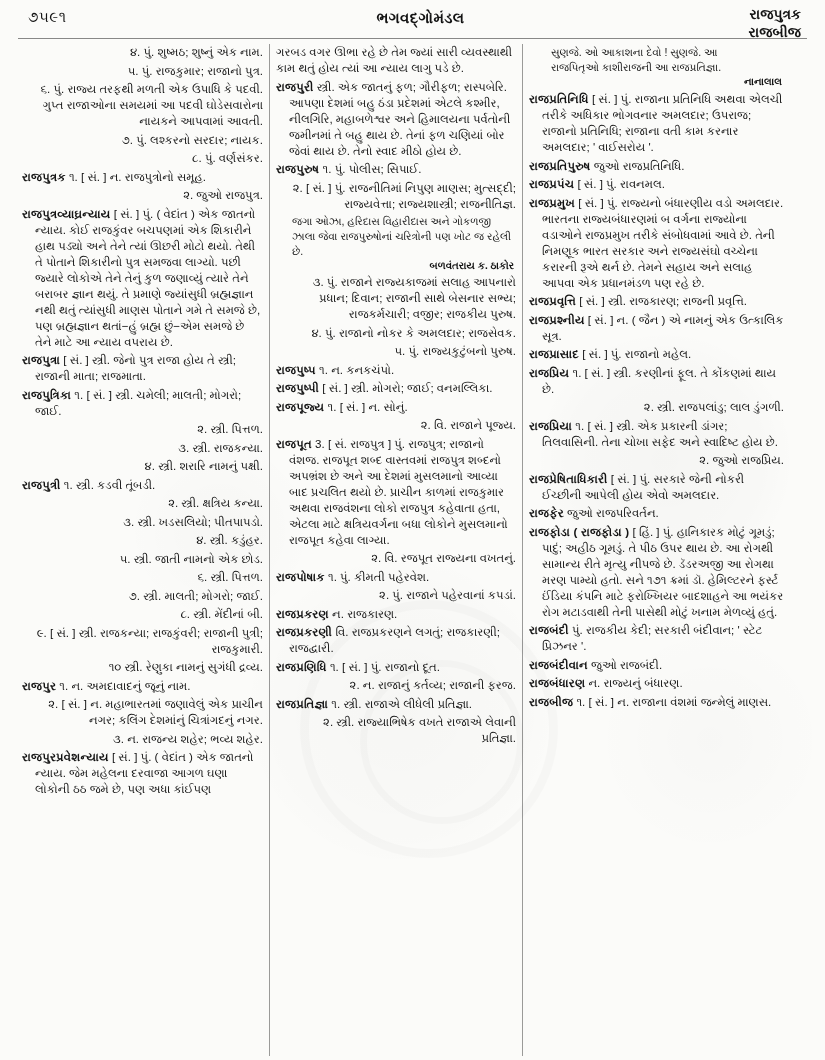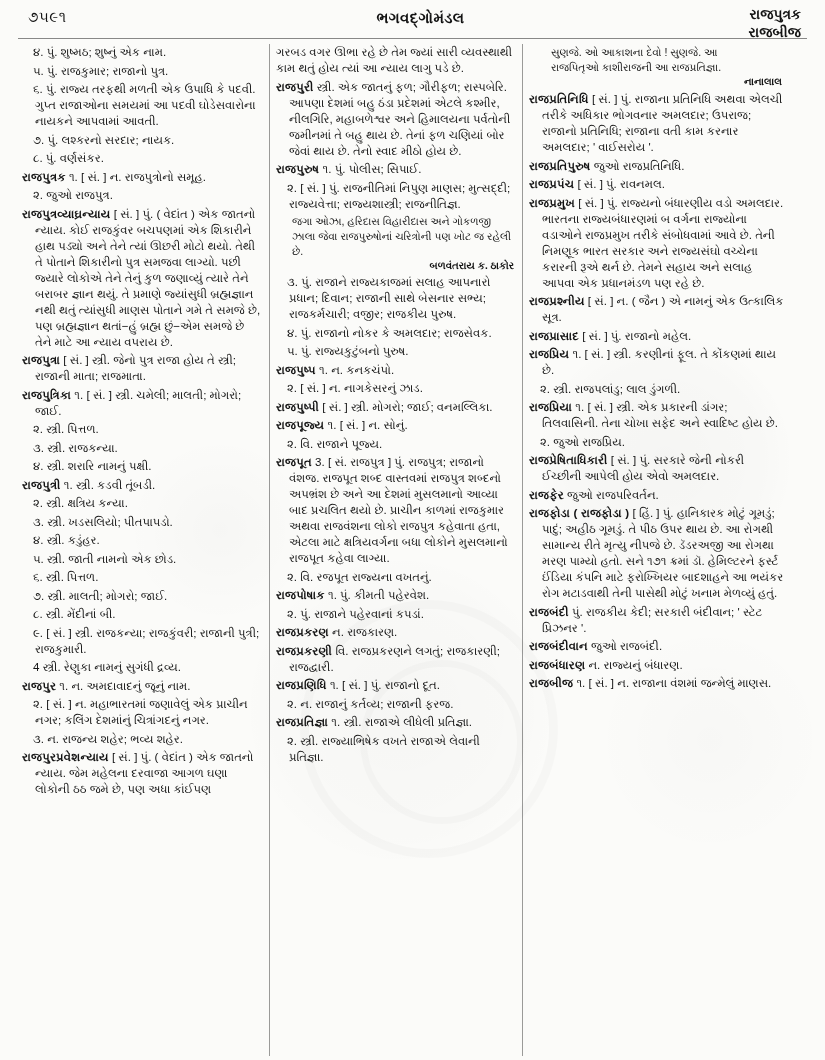--- a/index.html
+++ b/index.html
@@ -69,20 +69,21 @@
   .blk{
     padding-left:13px;
     text-indent:-13px;
     margin-bottom:2.5px;
   }
   .blk.cont{padding-left:0;text-indent:0;}
   .sense{
     padding-left:13px;
     text-indent:-2px;
     margin-bottom:2.5px;
+    text-align:right;
   }
   .hw{font-weight:700;letter-spacing:.2px;}
 
   
   .quote{
     font-size:10.6px;
     line-height:15px;
     padding-left:22px;
     text-indent:0;
     margin:1px 0 2px 0;
@@ -173,21 +174,21 @@
           <span>૧. સ્ત્રી. કડવી તૂંબડી.</span>
         </p>
         <p class="sense">૨. સ્ત્રી. ક્ષત્રિય કન્યા.</p>
         <p class="sense">૩. સ્ત્રી. ખડસલિયો; પીતપાપડો.</p>
         <p class="sense">૪. સ્ત્રી. કડુંહર.</p>
         <p class="sense">૫. સ્ત્રી. જાતી નામનો એક છોડ.</p>
         <p class="sense">૬. સ્ત્રી. પિત્તળ.</p>
         <p class="sense">૭. સ્ત્રી. માલતી; મોગરો; જાઈ.</p>
         <p class="sense">૮. સ્ત્રી. મેંદીનાં બી.</p>
         <p class="sense">૯. [ સં. ] સ્ત્રી. રાજકન્યા; રાજકુંવરી; રાજાની પુત્રી; રાજકુમારી.</p>
-        <p class="sense">4 સ્ત્રી. રેણુકા નામનું સુગંધી દ્રવ્ય.</p>
+        <p class="sense">૧૦ સ્ત્રી. રેણુકા નામનું સુગંધી દ્રવ્ય.</p>
       </div>
 
       <div class="entry">
         <p class="blk">
           <span class="hw">રાજપુર</span>
           <span>૧. ન. અમદાવાદનું જૂનું નામ.</span>
         </p>
         <p class="sense">૨. [ સં. ] ન. મહાભારતમાં જણાવેલું એક પ્રાચીન નગર; કલિંગ દેશમાંનું ચિત્રાંગદનું નગર.</p>
         <p class="sense">૩. ન. રાજન્ય શહેર; ભવ્ય શહેર.</p>
       </div>
@@ -225,21 +226,20 @@
         <p class="sense">૩. પું. રાજાને રાજ્યકાજમાં સલાહ આપનારો પ્રધાન; દિવાન; રાજાની સાથે બેસનાર સભ્ય; રાજકર્મચારી; વજીર; રાજકીય પુરુષ.</p>
         <p class="sense">૪. પું. રાજાનો નોકર કે અમલદાર; રાજસેવક.</p>
         <p class="sense">૫. પું. રાજ્યકુટુંબનો પુરુષ.</p>
       </div>
 
       <div class="entry">
         <p class="blk">
           <span class="hw">રાજપુષ્પ</span>
           <span>૧. ન. કનકચંપો.</span>
         </p>
-        <p class="sense">૨. [ સં. ] ન. નાગકેસરનું ઝાડ.</p>
       </div>
 
       <div class="entry">
         <p class="blk">
           <span class="hw">રાજપુષ્પી</span>
           <span>[ સં. ] સ્ત્રી. મોગરો; જાઈ; વનમલ્લિકા.</span>
         </p>
       </div>
 
       <div class="entry">
@@ -327,20 +327,26 @@
         </p>
       </div>
 
       <div class="entry">
         <p class="blk">
           <span class="hw">રાજપ્રમુખ</span>
           <span>[ સં. ] પું. રાજ્યનો બંધારણીય વડો અમલદાર. ભારતના રાજ્યબંધારણમાં બ વર્ગના રાજ્યોના વડાઓને રાજપ્રમુખ તરીકે સંબોધવામાં આવે છે. તેની નિમણૂક ભારત સરકાર અને રાજ્યસંઘો વચ્ચેના કરારની રૂએ થર્ન છે. તેમને સહાય અને સલાહ આપવા એક પ્રધાનમંડળ પણ રહે છે.</span>
         </p>
       </div>
 
+      <div class="entry">
+        <p class="blk">
+          <span class="hw">રાજપ્રવૃત્તિ</span>
+          <span>[ સં. ] સ્ત્રી. રાજકારણ; રાજની પ્રવૃત્તિ.</span>
+        </p>
+      </div>
 
       <div class="entry">
         <p class="blk">
           <span class="hw">રાજપ્રશ્નીય</span>
           <span>[ સં. ] ન. ( જૈન ) એ નામનું એક ઉત્કાલિક સૂત્ર.</span>
         </p>
       </div>
 
       <div class="entry">
         <p class="blk">

